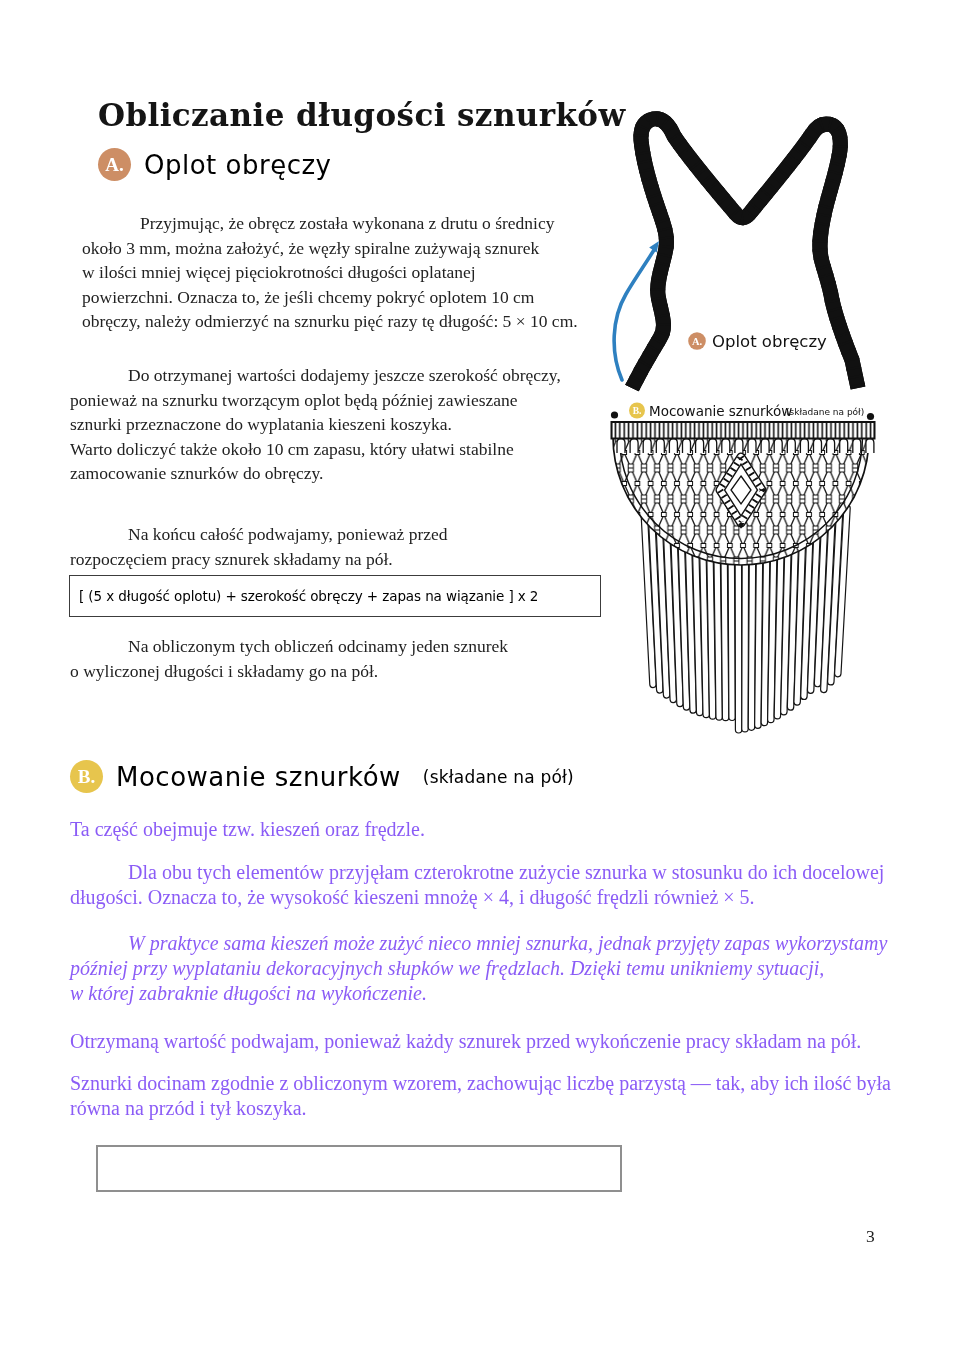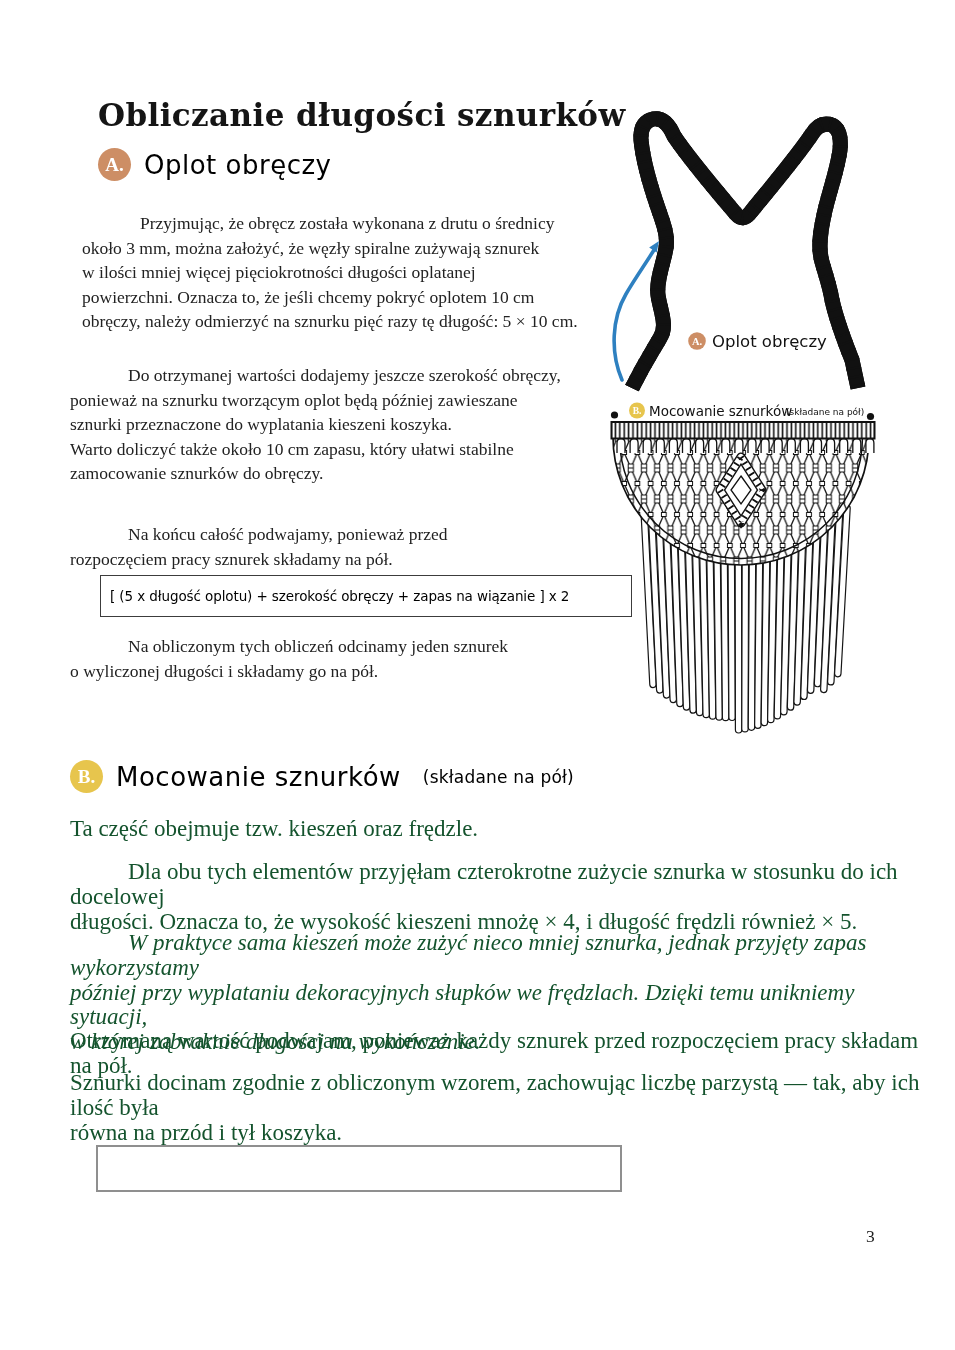--- a/index.html
+++ b/index.html
@@ -17,29 +17,29 @@
   #head-b{left:70px;top:760px;}
   .head-text{font-size:26px;letter-spacing:.5px;}
   .head-note{font-size:17px;margin-left:9px;letter-spacing:.2px;}
   
   .para{font-size:17.5px;line-height:24.5px;white-space:pre-line;color:#222;}
   .indent{text-indent:58px;}
   #pa1{left:82px;top:211px;width:585px;}
   #pa2{left:70px;top:351px;width:585px;margin-top:12px;}
   #pa3{left:70px;top:494px;width:585px;margin-top:28px;}
   #pa4{left:70px;top:634px;width:585px;}
-  .para-b{font-size:23px;line-height:24.8px;white-space:pre-line;color:#14532d;width:860px;left:70px;}
+  .para-b{font-size:20px;line-height:24.8px;white-space:pre-line;color:#8b5cf6;width:860px;left:70px;}
   #pb1{top:817px;}
   #pb2{top:860px;}
   #pb3{top:931px;font-style:italic;}
   #pb4{top:1029px;}
   #pb5{top:1071px;}
   
   #formula-box{left:69px;top:575px;width:521px;height:40px;border:1.3px solid #3c3c3c;
-               display:flex;align-items:center;padding-left:9px;margin-left:31px;}
+               display:flex;align-items:center;padding-left:9px;}
   #formula-box span{font-size:13.5px;letter-spacing:-0.1px;}
   
   #note-box{left:96px;top:1145px;width:522px;height:43px;border:2px solid #8f8f8f;background:#fff;}
   
   #page-number{left:866px;top:1226px;font-size:17.5px;color:#222;}
   
   #illustration{left:600px;top:100px;width:355px;height:660px;}
   svg text.ill-label{font-family:"DejaVu Sans", sans-serif;fill:#111;}
   svg text.badge-letter{font-family:"Liberation Serif", serif;font-weight:bold;fill:#fff;}
 </style>
@@ -82,21 +82,21 @@
   <div class="comic head-text">Mocowanie sznurków</div>
   <div class="comic head-note">(składane na pół)</div>
 </div>
 
 <div class="abs para-b" id="pb1">Ta część obejmuje tzw. kieszeń oraz frędzle.</div>
 <div class="abs para-b indent" id="pb2">Dla obu tych elementów przyjęłam czterokrotne zużycie sznurka w stosunku do ich docelowej
 długości. Oznacza to, że wysokość kieszeni mnożę × 4, i długość frędzli również × 5.</div>
 <div class="abs para-b indent" id="pb3">W praktyce sama kieszeń może zużyć nieco mniej sznurka, jednak przyjęty zapas wykorzystamy
 później przy wyplataniu dekoracyjnych słupków we frędzlach. Dzięki temu unikniemy sytuacji,
 w której zabraknie długości na wykończenie.</div>
-<div class="abs para-b" id="pb4">Otrzymaną wartość podwajam, ponieważ każdy sznurek przed rozpoczęciem pracy składam na pół.</div>
+<div class="abs para-b" id="pb4">Otrzymaną wartość podwajam, ponieważ każdy sznurek przed wykończenie pracy składam na pół.</div>
 <div class="abs para-b" id="pb5">Sznurki docinam zgodnie z obliczonym wzorem, zachowując liczbę parzystą — tak, aby ich ilość była
 równa na przód i tył koszyka.</div>
 
 <div class="abs" id="note-box"></div>
 
 <div class="abs" id="page-number">3</div>
 
 <svg class="abs" id="illustration" viewBox="0 0 355 660" width="355" height="660">
   <defs>
     <pattern id="hatch" width="4.4" height="17" patternUnits="userSpaceOnUse">

